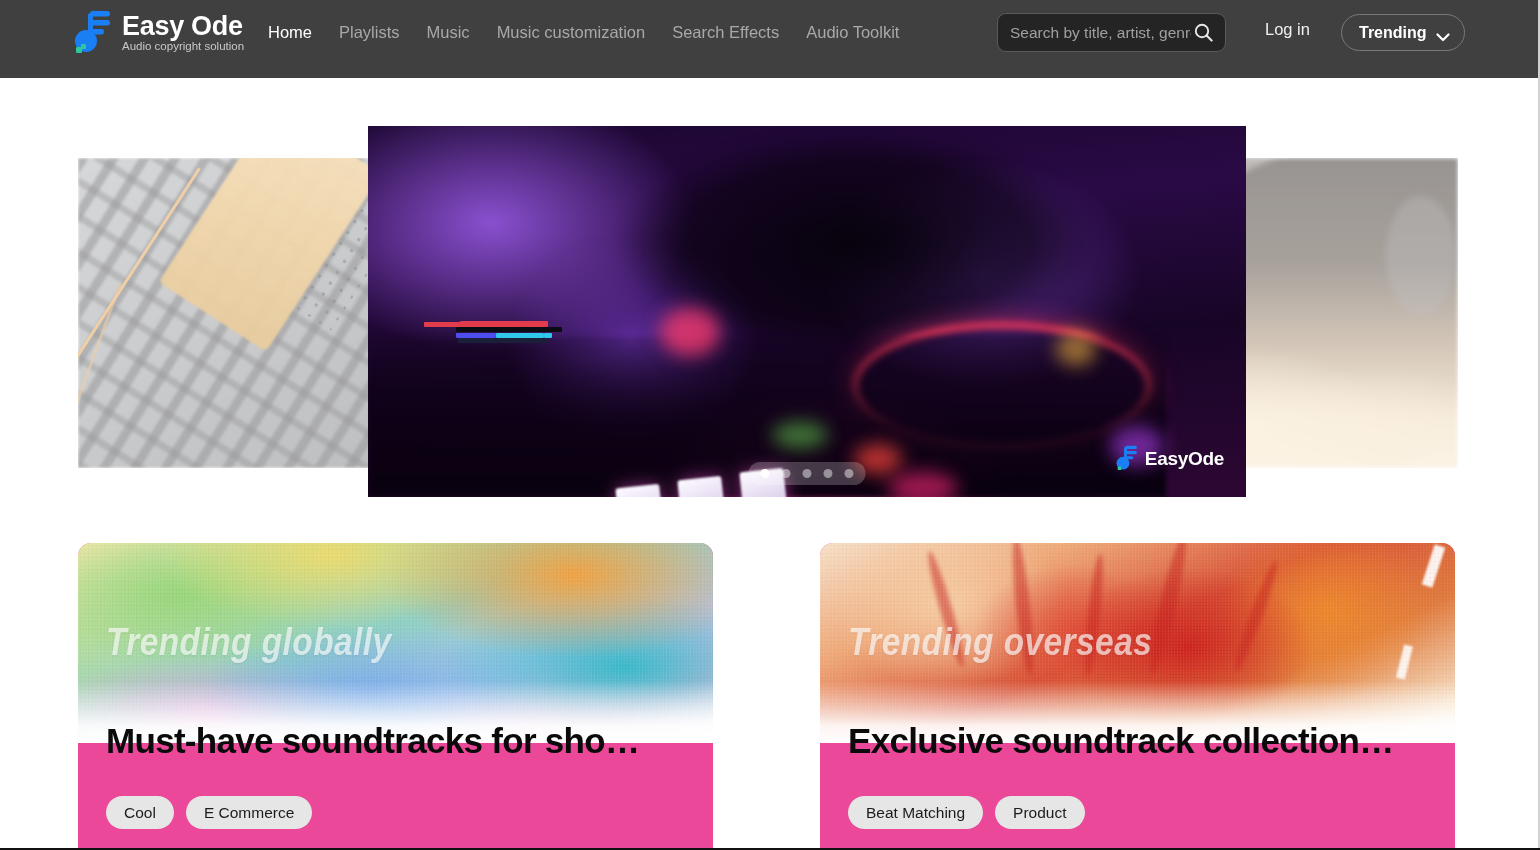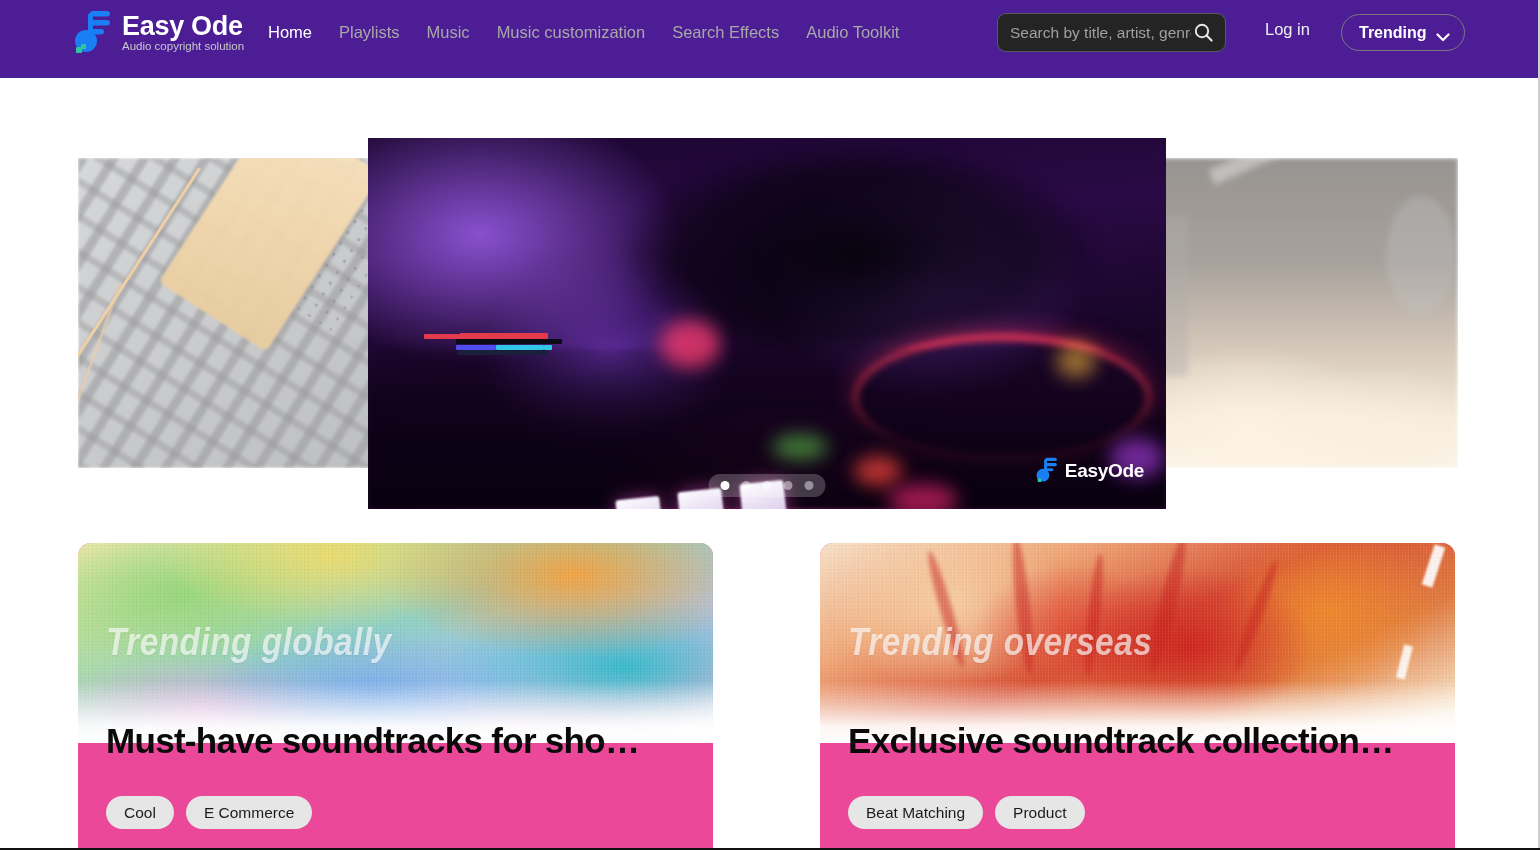--- a/index.html
+++ b/index.html
@@ -19,21 +19,21 @@
     background: #ffffff;
     overflow: hidden;
   }
 
   
   .header {
     position: absolute;
     top: 0; left: 0;
     width: 1540px;
     height: 78px;
-    background: #4c1d95;
+    background: #404040;
     display: flex;
     align-items: center;
     z-index: 40;
   }
 
   .brand {
     position: absolute;
     left: 74px;
     top: 8px;
     display: flex;
@@ -217,22 +217,22 @@
     position: absolute;
     background: rgba(200,198,196,0.55);
     filter: blur(3px);
   }
   .art-sepia-obj.o1 { left: 48px; top: -6px; width: 86px; height: 16px; transform: rotate(-24deg); }
   .art-sepia-obj.o2 { right: 2px; top: 38px; width: 70px; height: 120px; border-radius: 50%; background: rgba(150,150,152,0.35); }
   .art-sepia-obj.o3 { left: 2px; top: 58px; width: 26px; height: 160px; background: rgba(120,116,110,0.4); }
 
   .slide-main {
     position: absolute;
-    top: 12px; left: 368px;
-    width: 798px;
+    top: 0; left: 368px;
+    width: 878px;
     height: 371px;
     overflow: hidden;
     background: #12030f;
     z-index: 5;
     cursor: pointer;
   }
   .dj-bg {
     position: absolute; inset: 0;
     background:
       radial-gradient(ellipse 280px 180px at 14% 26%, rgba(142,84,214,0.95) 0%, rgba(142,84,214,0) 72%),

